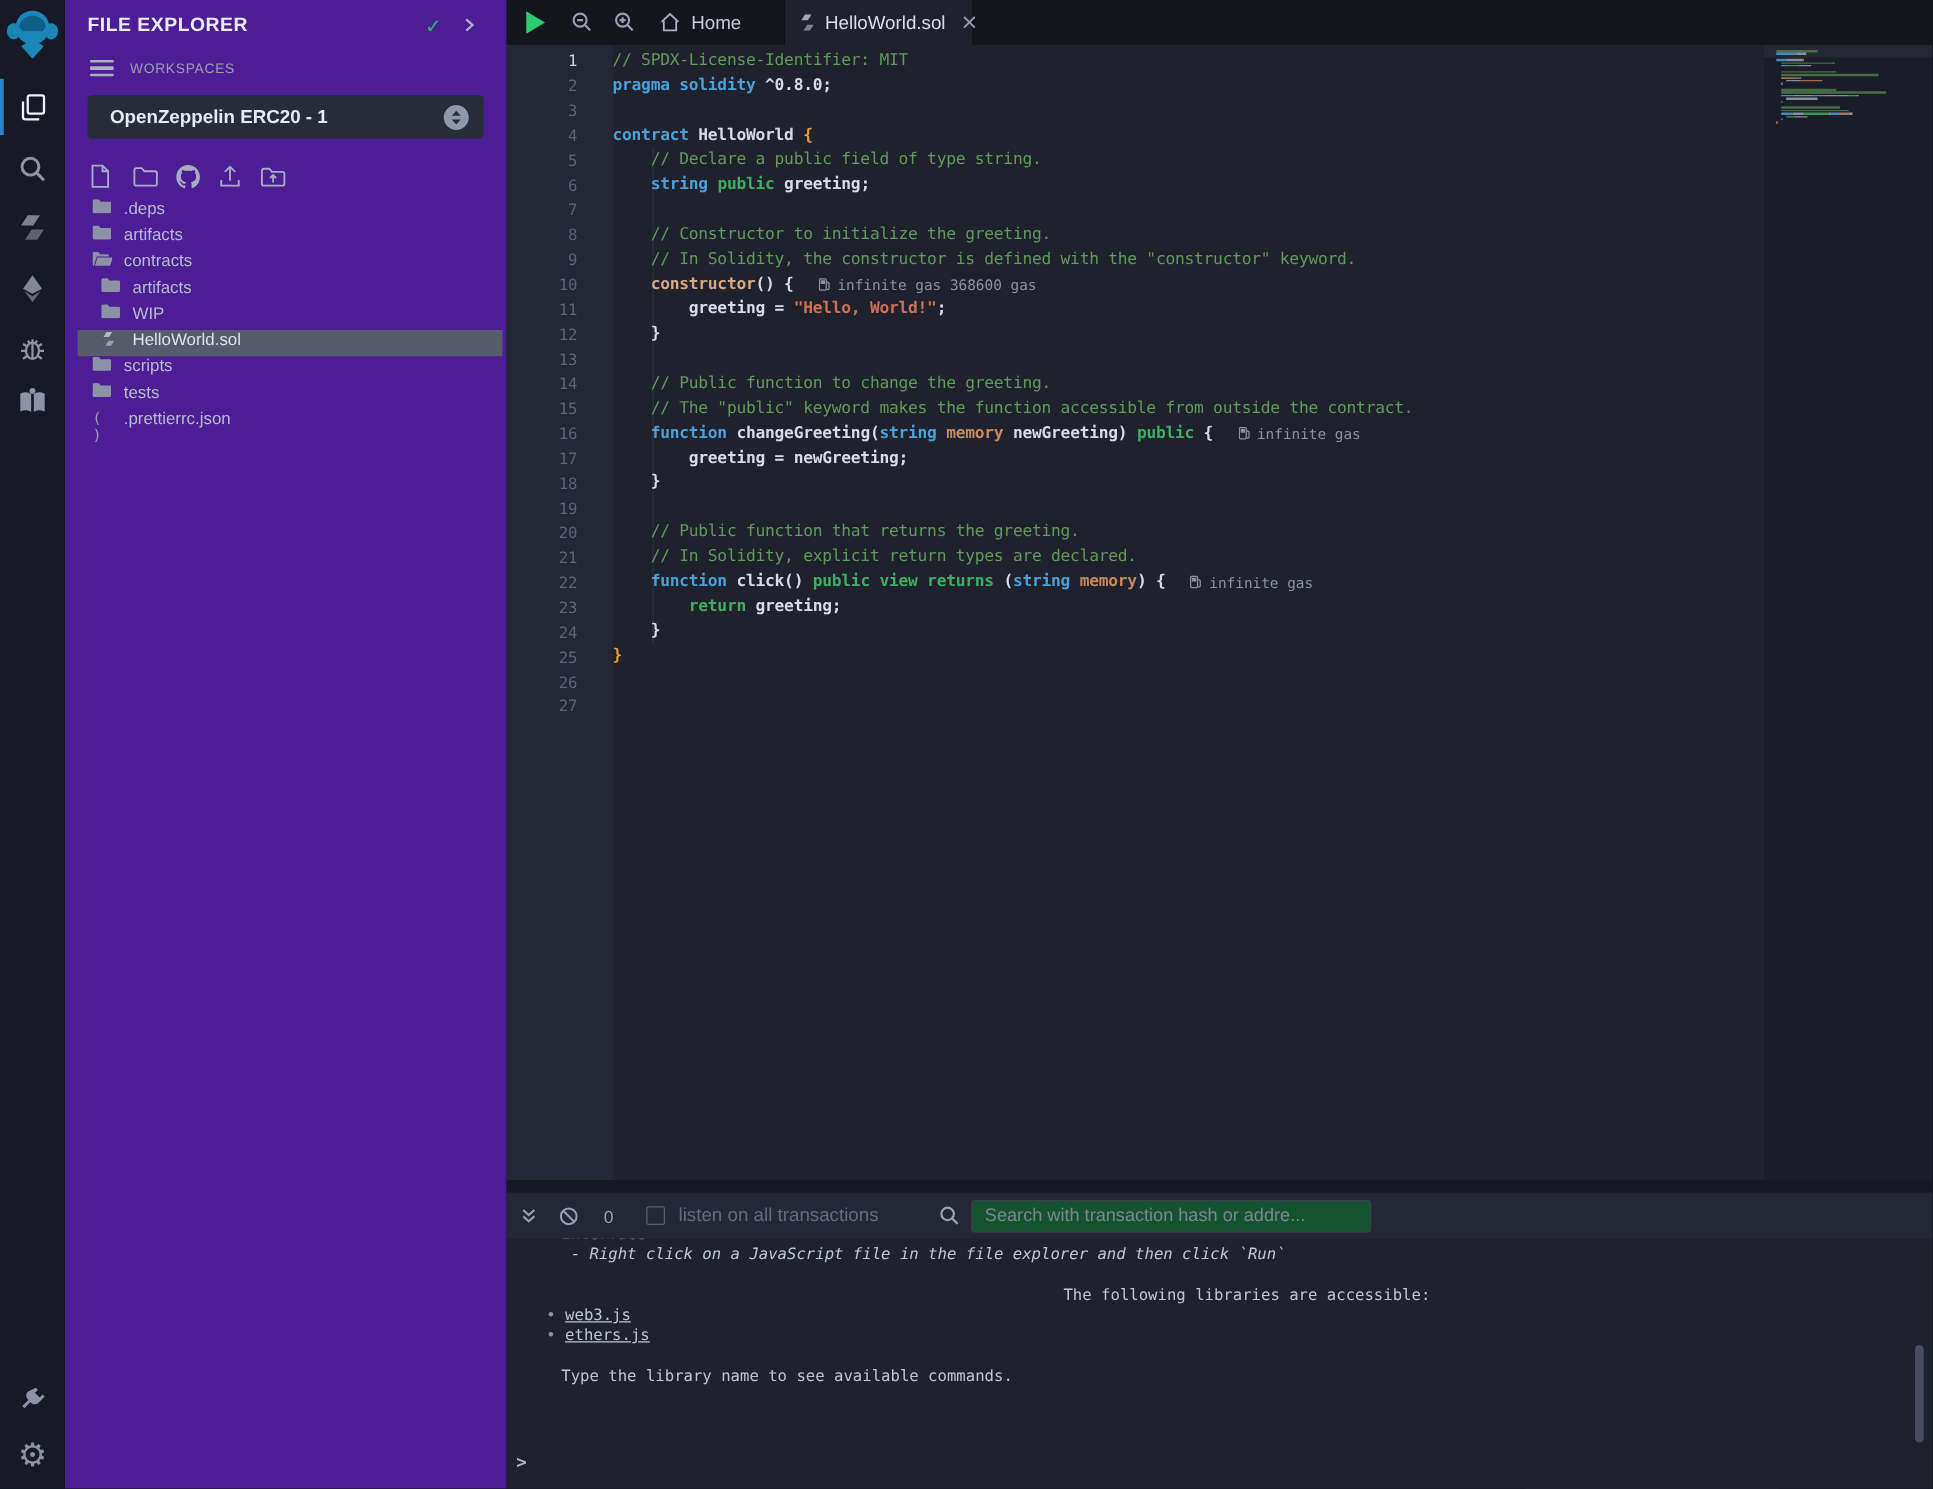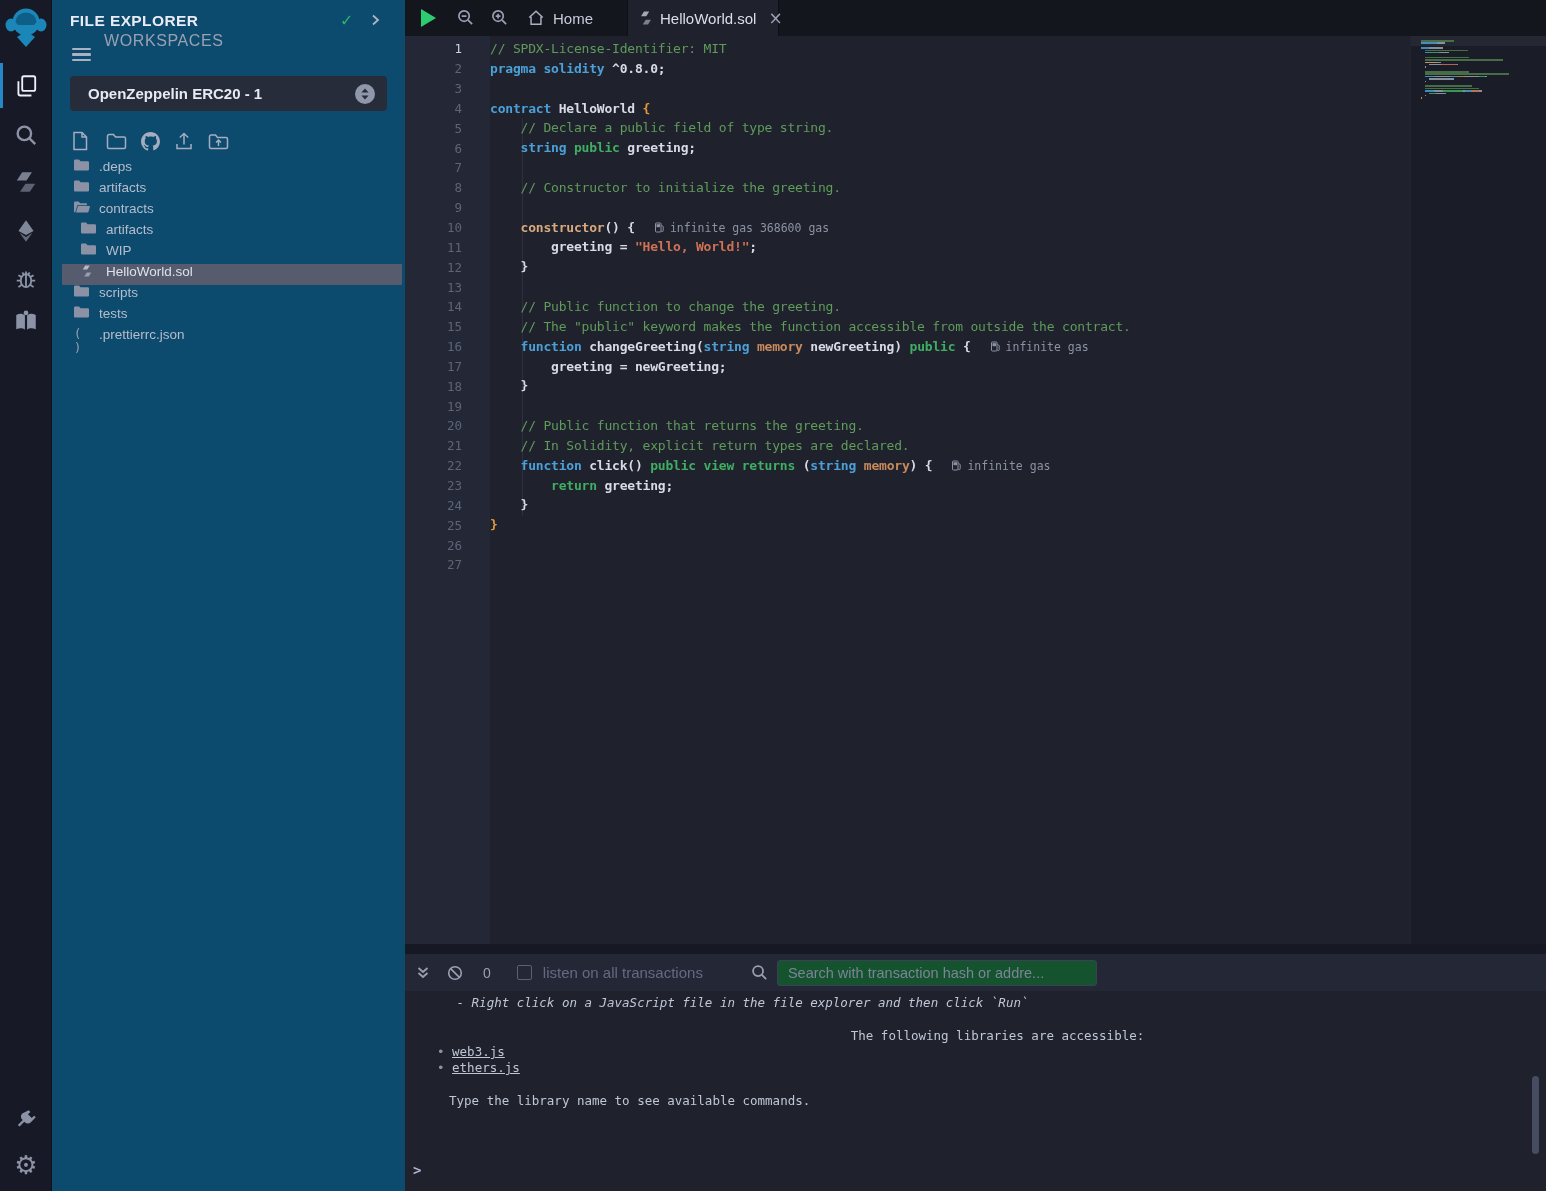--- a/index.html
+++ b/index.html
@@ -12,29 +12,29 @@
   
   .activity-bar { position:absolute; left:0; top:0; width:52px; height:100%;
     background:#171a26; border-right:1px solid #10131c; z-index:5; }
   .act-icon { position:absolute; left:0; width:52px; display:flex; justify-content:center;
     color:#8c93a6; cursor:pointer; }
   .act-icon.active { color:#eef1f8; }
   .act-indicator { position:absolute; left:0; top:63px; width:3px; height:45px; background:#2786c8; }
   .gear-glyph { font-size:26px; line-height:26px; color:#8c93a6; font-family:"DejaVu Sans", sans-serif; }
   
   .side-panel { position:absolute; left:52px; top:0; width:353px; height:100%;
-    background:#0c4a6e; z-index:4;text-decoration:underline; }
+    background:#4c1d95; z-index:4;text-decoration:underline; }
   .fe-title { position:absolute; left:18px; top:12px; font-size:15.5px; font-weight:bold;
     color:#e9ecf4; letter-spacing:.4px; }
   .fe-check { position:absolute; left:288px; top:11px; color:#2bb673; font-size:16px; font-weight:bold;
     font-family:"DejaVu Sans", sans-serif; cursor:pointer; }
   .fe-chevron { position:absolute; left:316px; top:13px; color:#aeb5c6; cursor:pointer; }
   .hamburger { position:absolute; left:20px; top:48px; width:19px; height:13px; cursor:pointer; }
   .hamburger span { display:block; height:2.4px; background:#aab1c2; margin-bottom:2.9px; border-radius:1px; }
-  .ws-label { position:absolute; left:52px; top:32px; font-size:16px; color:#9aa1b3; letter-spacing:.6px; }
+  .ws-label { position:absolute; left:52px; top:49px; font-size:11px; color:#9aa1b3; letter-spacing:.6px; }
   .ws-select { position:absolute; left:18px; top:76px; width:317px; height:35px; background:#272c3b;
     border-radius:4px; display:flex; align-items:center; cursor:pointer; }
   .ws-name { margin-left:18px; font-size:15px; font-weight:bold; color:#e7eaf2; }
   .ws-sort { position:absolute; right:12px; width:20px; height:20px; border-radius:50%;
     background:#8f97ab; display:flex; align-items:center; justify-content:center; }
   .fe-toolbar { position:absolute; left:20px; top:130px; display:flex; gap:8px; color:#a6adc0; }
   .fe-toolbar .tb { width:26px; height:22px; display:flex; align-items:center; cursor:pointer; }
   .file-tree { position:absolute; left:0; top:159px; width:100%; }
   .tree-row { height:21px; margin:0 3px 0 10px; display:flex; 
     color:#b6bdcd; font-size:13.5px; cursor:pointer; border-radius:1px; }
@@ -361,20 +361,21 @@
           <div class="code-line">
             <span class="ln">7</span>
             <span class="ct"></span>
           </div>
           <div class="code-line">
             <span class="ln">8</span>
             <span class="ct"><span class="tk-comment">    // Constructor to initialize the greeting.</span></span>
           </div>
           <div class="code-line">
             <span class="ln">9</span>
+            <span class="ct"><span class="tk-comment">    // In Solidity, the constructor is defined with the "constructor" keyword.</span></span>
           </div>
           <div class="code-line">
             <span class="ln">10</span>
             <span class="ct"><span class="tk-ctor">    constructor</span><span class="tk-plain">() {</span></span>
             <span class="gas">
               <svg width="9" height="11" viewBox="0 0 9 11">
                 <rect x="0.5" y="1" width="5.5" height="9" rx="0.8" fill="none" stroke="#8b92a3"></rect>
                 <rect x="1.5" y="2.2" width="3.5" height="3" fill="#8b92a3"></rect>
                 <path d="M6.5 3.5 L8.2 4.5 V8.7 a0.9 0.9 0 0 1-1.8 0" fill="none" stroke="#8b92a3"></path>
               </svg>

